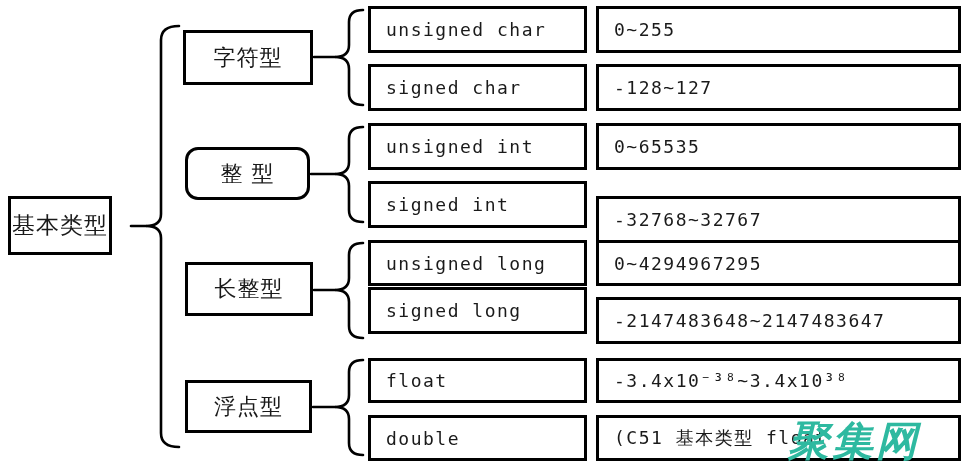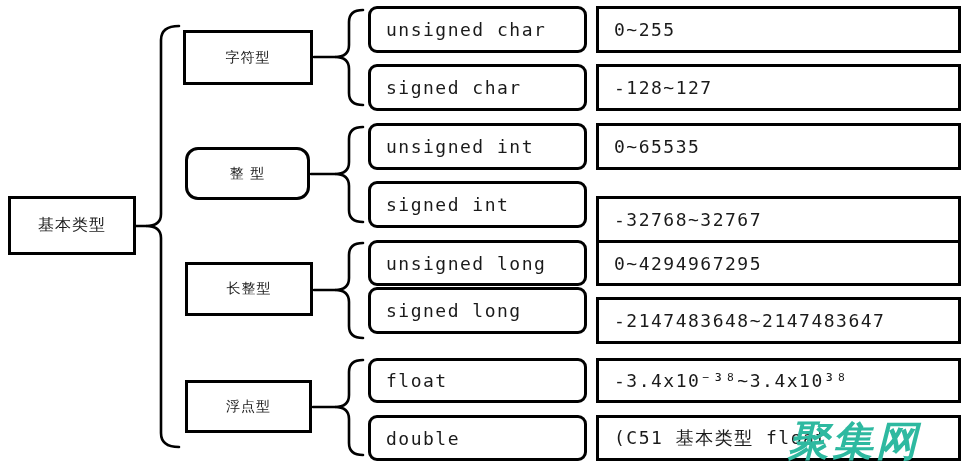--- a/index.html
+++ b/index.html
@@ -14,35 +14,35 @@
   .box{
     position:absolute;
     background:#fff;
     border:3px solid #000;
     box-sizing:border-box;
     display:flex;
     align-items:center;
   }
   .cn{
     justify-content:center;
-    font-size:14px;
+    font-size:22px;
     letter-spacing:1px;
   }
   .root-box{
-    left:8px;top:196px;width:128px;height:59px;
-    font-size:16px;
+    left:8px;top:196px;width:104px;height:59px;
+    font-size:23px;
   }
   .mono{
     font-family:"DejaVu Sans Mono","Liberation Mono",monospace;
     font-size:18px;
     letter-spacing:1.5px;
     padding-left:15px;
     white-space:nowrap;
   }
-  .type-box{left:368px;width:219px;border-radius:9px;}
+  .type-box{left:368px;width:219px;}
   .range-box{left:596px;width:365px;}
   svg.lines{
     position:absolute;left:0;top:0;
     pointer-events:none;
   }
   .watermark{
     position:absolute;
     left:788px;top:414px;
     font-size:41px;
     font-weight:bold;

